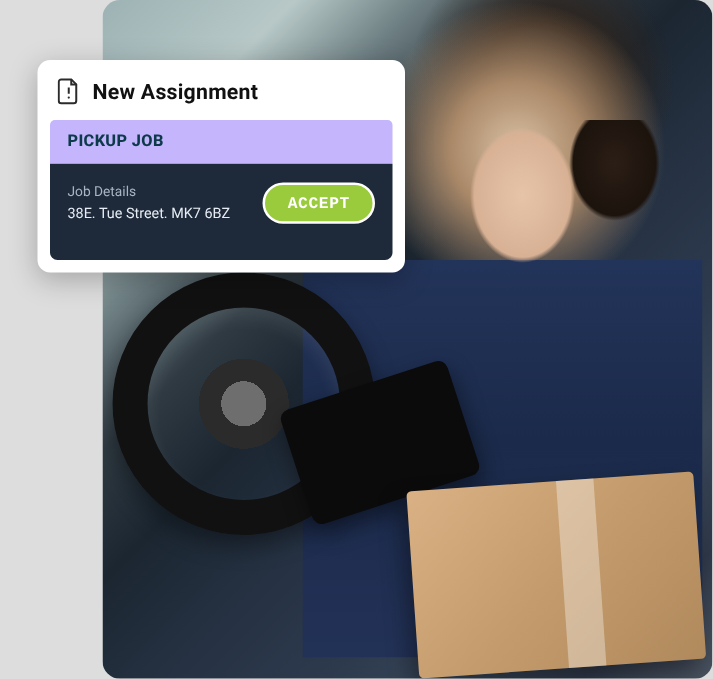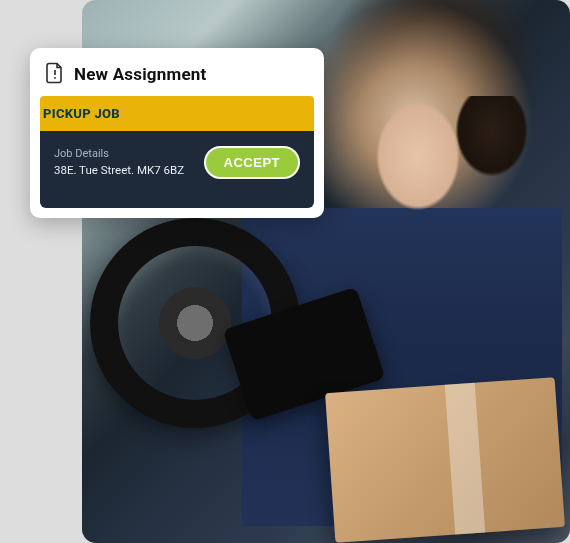--- a/index.html
+++ b/index.html
@@ -103,26 +103,26 @@
       color: #2b2b2b;
       flex: 0 0 auto;
     }
     .card-title {
       font-size: 17px;
       font-weight: 700;
       color: #111;
       letter-spacing: 0.2px;
     }
     .job-type-bar {
-      background: #eab308;
+      background: #c4b5fd;
       color: #0d3a4a;
       font-weight: 800;
       font-size: 13px;
       letter-spacing: 0.3px;
-      padding: 10px 3px;
+      padding: 10px 14px;
       border-radius: 4px 4px 0 0;
     }
     .job-body {
       background: #1e2a3a;
       padding: 14px 14px 28px 14px;
       border-radius: 0 0 6px 6px;
       display: flex;
       align-items: center;
       justify-content: space-between;
       gap: 12px;
@@ -143,20 +143,21 @@
       background: #9acb3c;
       color: #fff;
       border: 2px solid #fff;
       border-radius: 999px;
       padding: 7px 18px;
       font-size: 13px;
       font-weight: 800;
       letter-spacing: 0.5px;
       cursor: pointer;
       box-shadow: 0 1px 0 rgba(0,0,0,0.1);
+      font-family: Liberation Mono, monospace;
     }
   </style>
 </head>
 <body>
 
 <div class="photo-bg">
   <div class="person"></div>
   <div class="wheel"></div>
   <div class="tablet"></div>
   <div class="box1"></div>

